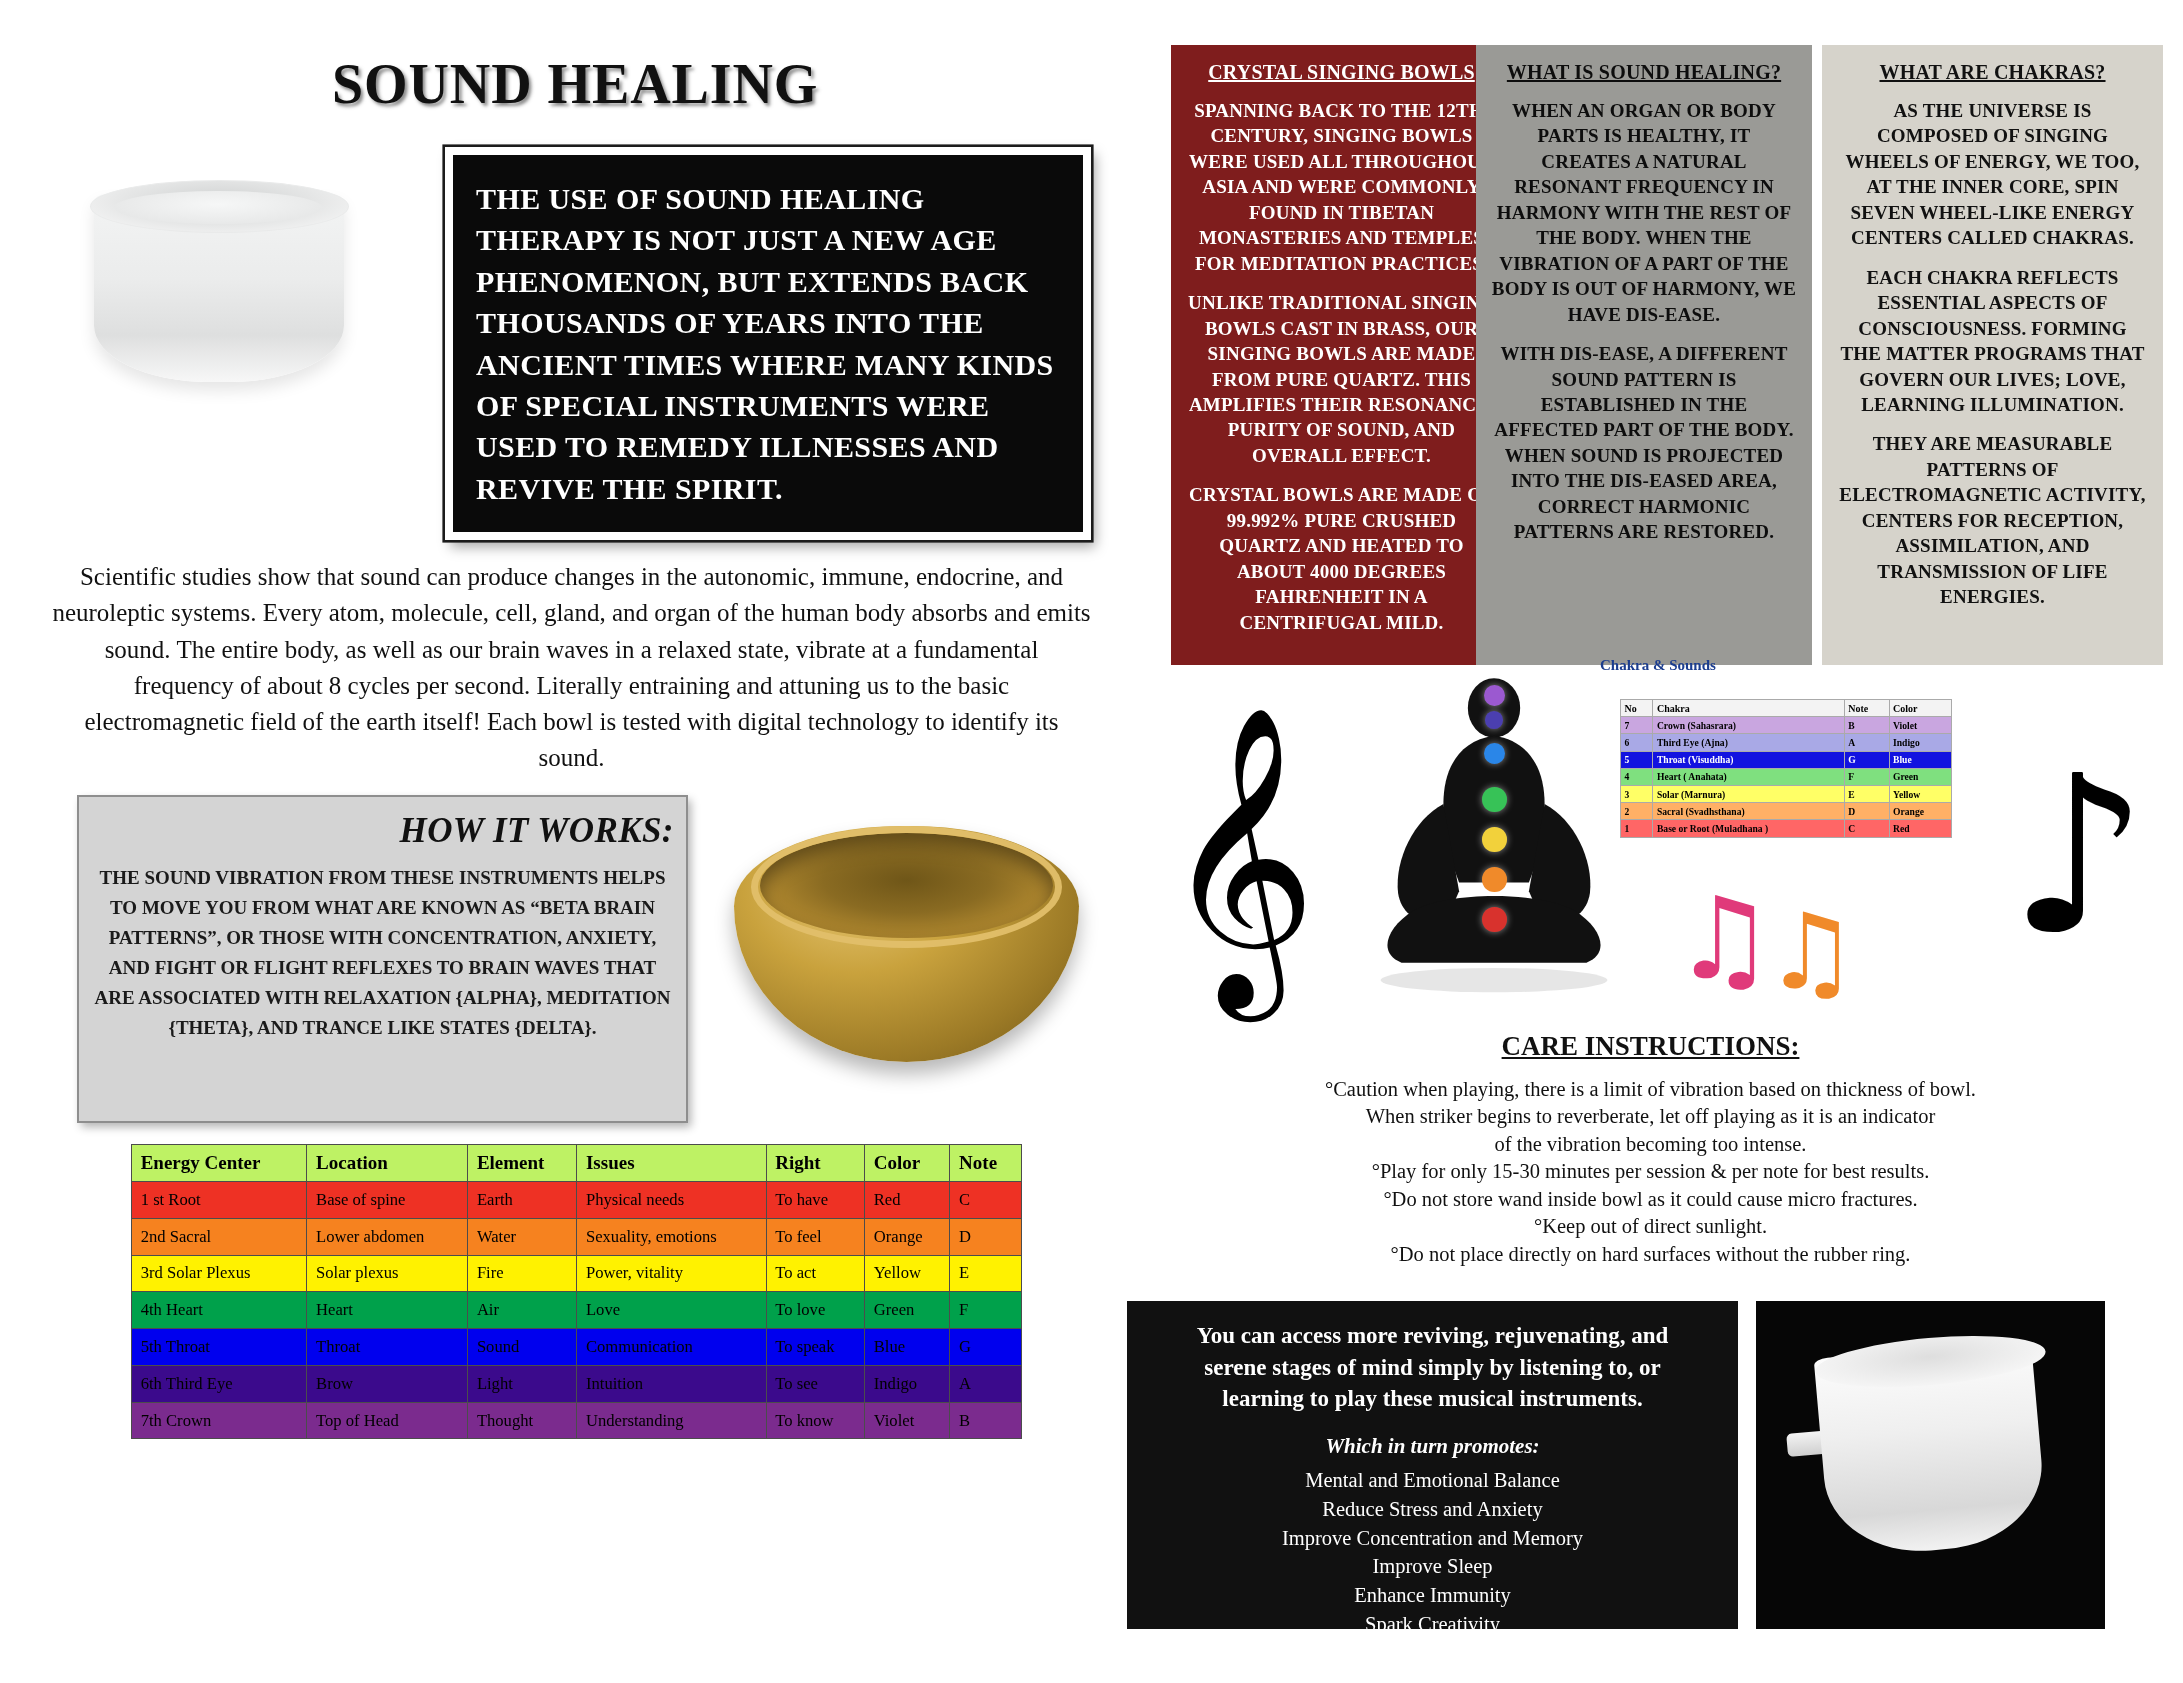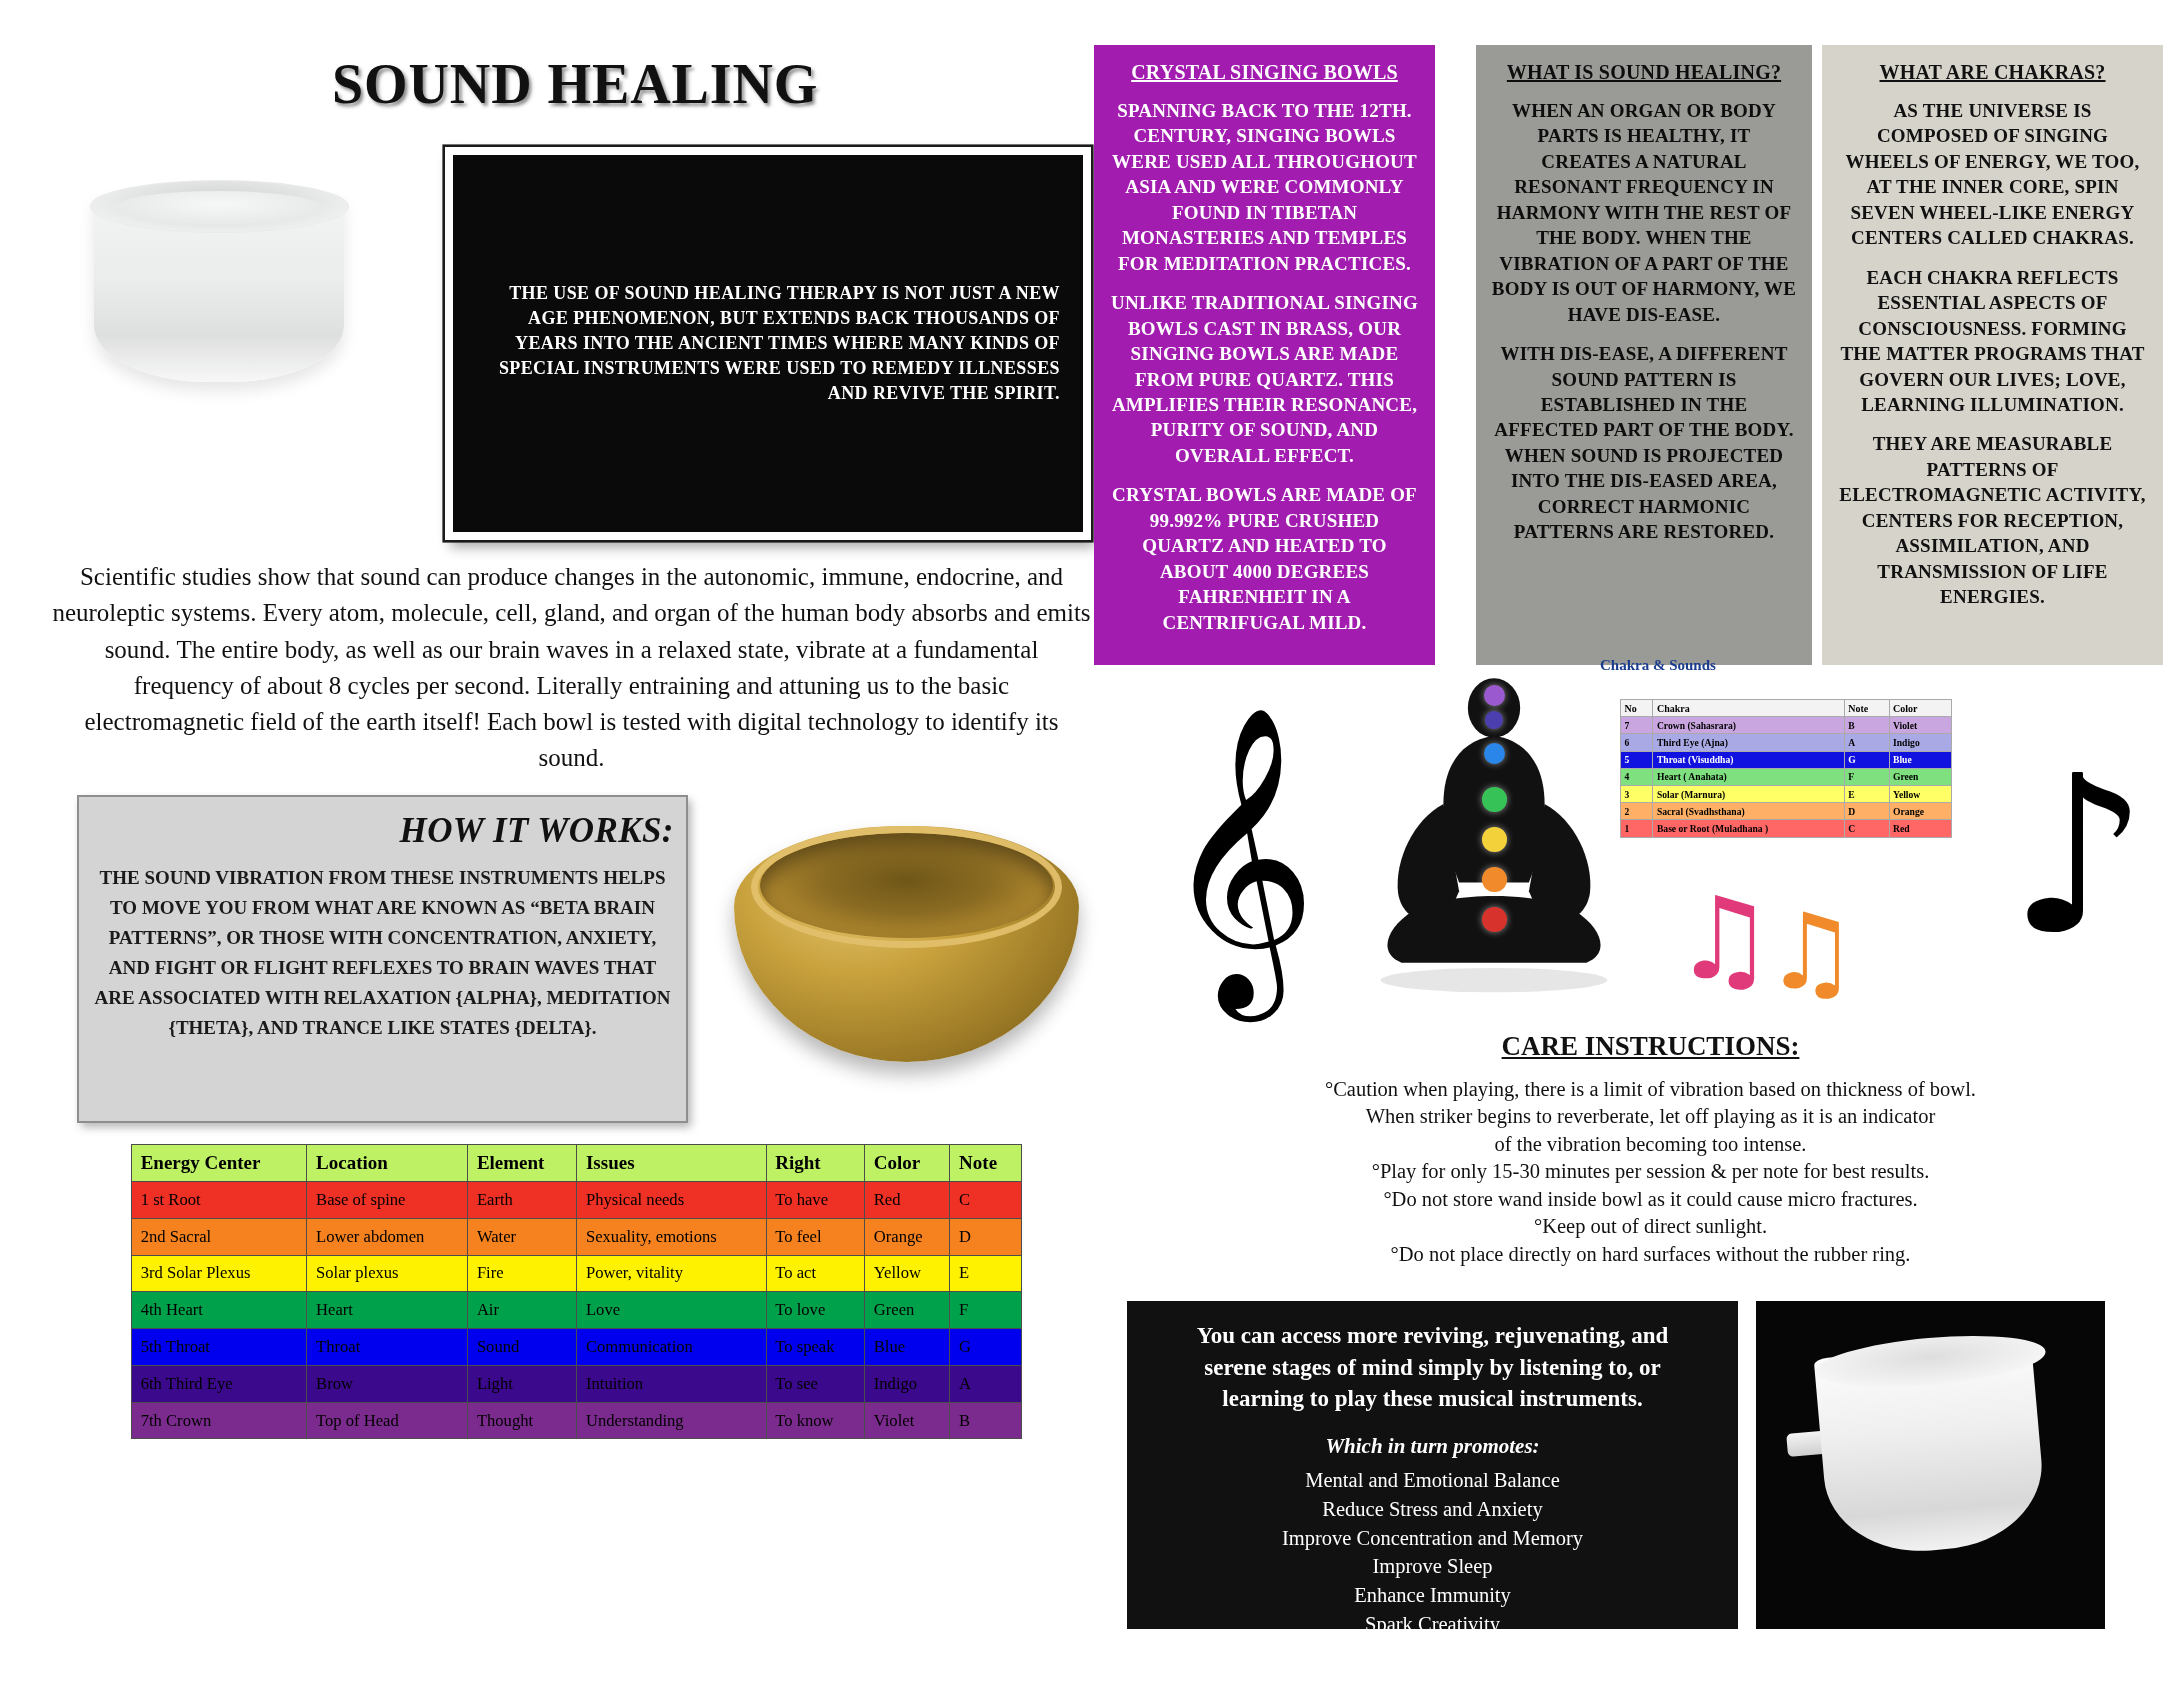--- a/index.html
+++ b/index.html
@@ -75,23 +75,23 @@
     background: #0a0a0a;
     border: 8.7px solid #ffffff;
     box-shadow: 0 0 0 2.6px #1b1b1b, 5.2px 7px 12.2px rgba(0,0,0,0.35);
     color: #ffffff;
     display: flex;
     align-items: center;
     justify-content: center;
     box-sizing: border-box;
   }
   #intro-black-box .txt {
-    font-size: 18px;
+    font-size: 30px;
     line-height: 1.38;
-    text-align: right;
+    text-align: left;
     font-weight: bold;
     letter-spacing: 0.4px;
     padding: 0 23px;
   }
 
   #scientific-paragraph {
     position: absolute;
     left: 52px;
     top: 559px;
     width: 1039px;
@@ -203,23 +203,23 @@
     position: absolute;
     box-sizing: border-box;
     padding: 14px 15.7px;
     font-size: 19px;
     line-height: 1.34;
     text-align: center;
     font-weight: bold;
     letter-spacing: 0.2px;
   }
   #panel-crystal-bowls {
-    left: 1094px; top: 45px;
+    left: 1171px; top: 45px;
     width: 341px; height: 620px;
-    background: #a21caf;
+    background: #7f1d1d;
     color: #ffffff;
   }
   #panel-sound-healing {
     left: 1476px; top: 45px;
     width: 336px; height: 620px;
     background: #9a9a96;
     color: #0d0d0d;
   }
   #panel-chakras {
     left: 1822px; top: 45px;

